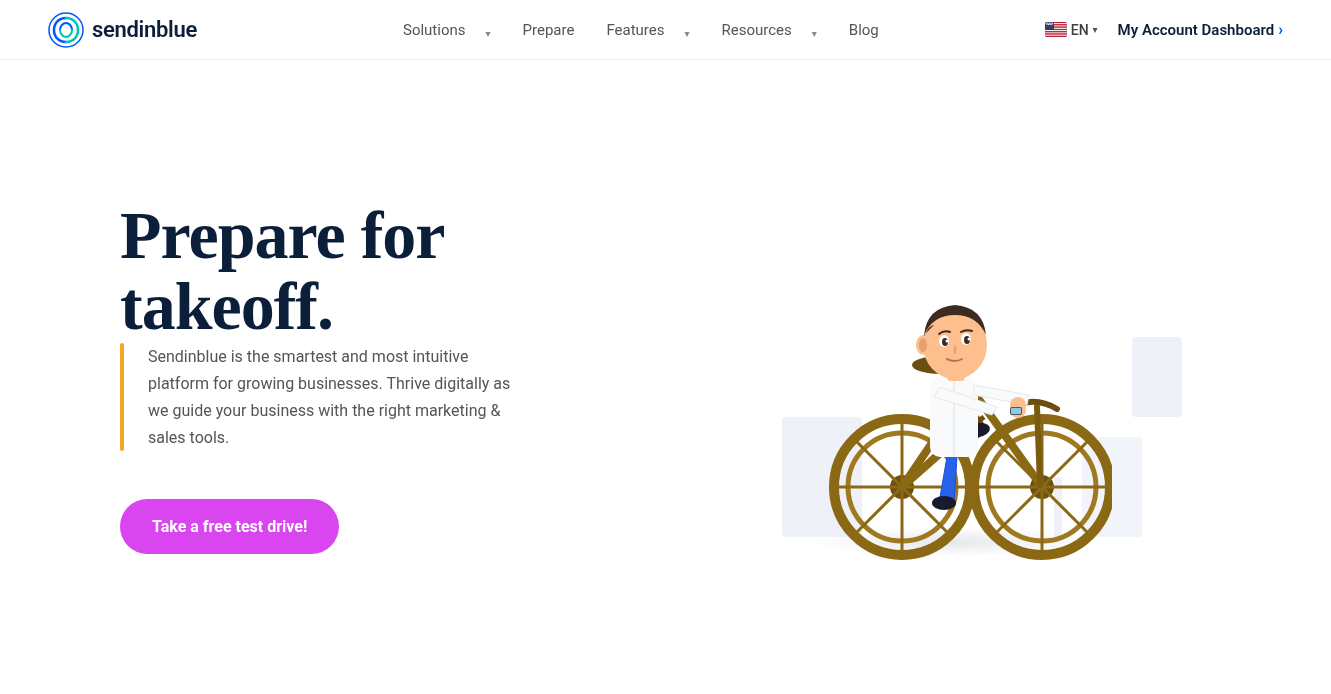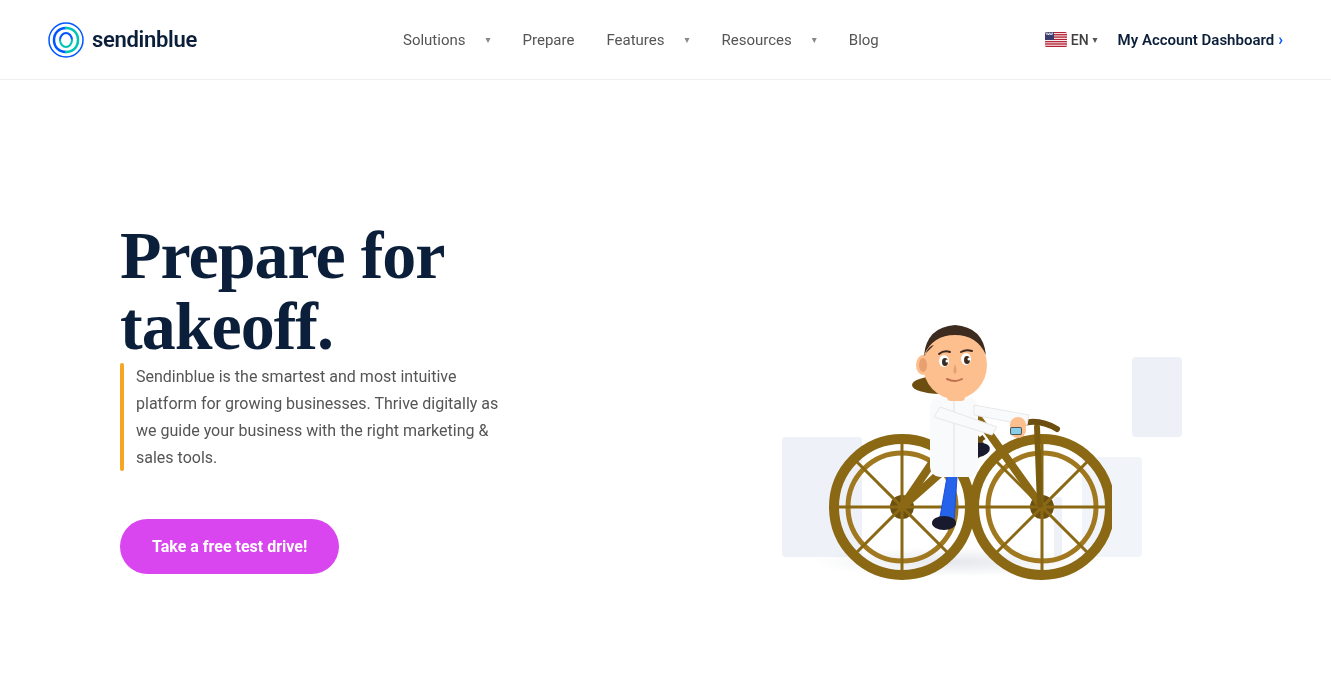--- a/index.html
+++ b/index.html
@@ -15,21 +15,21 @@
       min-height: 694px;
       overflow-x: hidden;
     }
 
     
     header {
       display: flex;
       align-items: center;
       justify-content: space-between;
       padding: 0 48px;
-      height: 80px;
+      height: 60px;
       border-bottom: 1px solid #f0f0f0;
       background: #fff;
       position: relative;
       z-index: 10;
     }
 
     .logo-area {
       display: flex;
       align-items: center;
       gap: 8px;
@@ -53,21 +53,21 @@
       display: flex;
       align-items: center;
       gap: 32px;
       flex: 1;
       justify-content: center;
       margin-left: 40px;
     }
 
     .nav-item {
       display: flex;
-      align-items: center;
+      align-items: flex-end;
       gap: 20px;
       font-size: 15px;
       color: #555;
       cursor: pointer;
       text-decoration: none;
       white-space: nowrap;
     }
 
     .nav-chevron {
       font-size: 10px;
@@ -140,21 +140,21 @@
       font-size: 68px;
       font-weight: 800;
       line-height: 1.05;
       color: #0b1f3a;
       font-family: Georgia, 'Times New Roman', serif;
       letter-spacing: -1px;
     }
 
     .hero-description-wrapper {
       display: flex;
-      gap: 12px;
+      gap: 24px;
       margin-bottom: 48px;
     }
 
     .yellow-bar {
       width: 4px;
       background: #f5a623;
       border-radius: 2px;
       flex-shrink: 0;
       min-height: 100%;
     }

